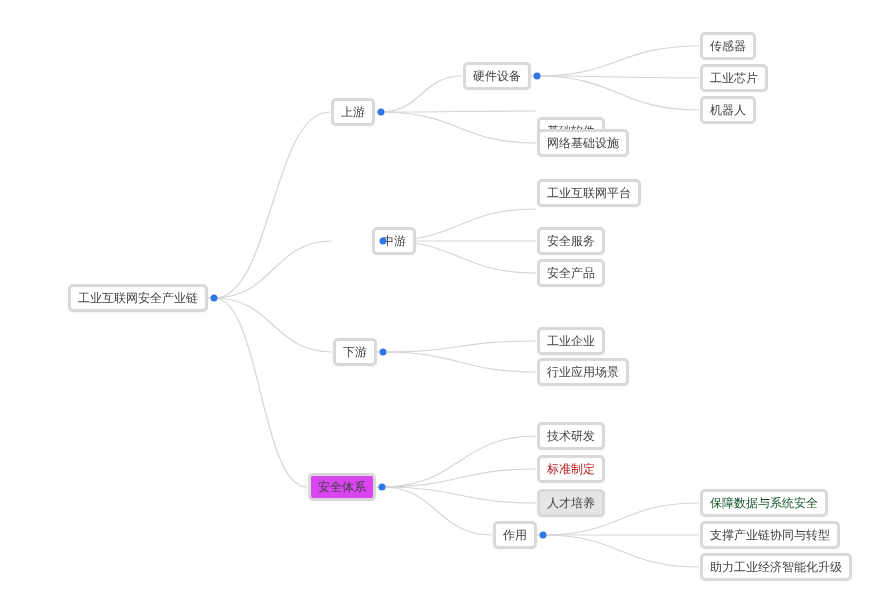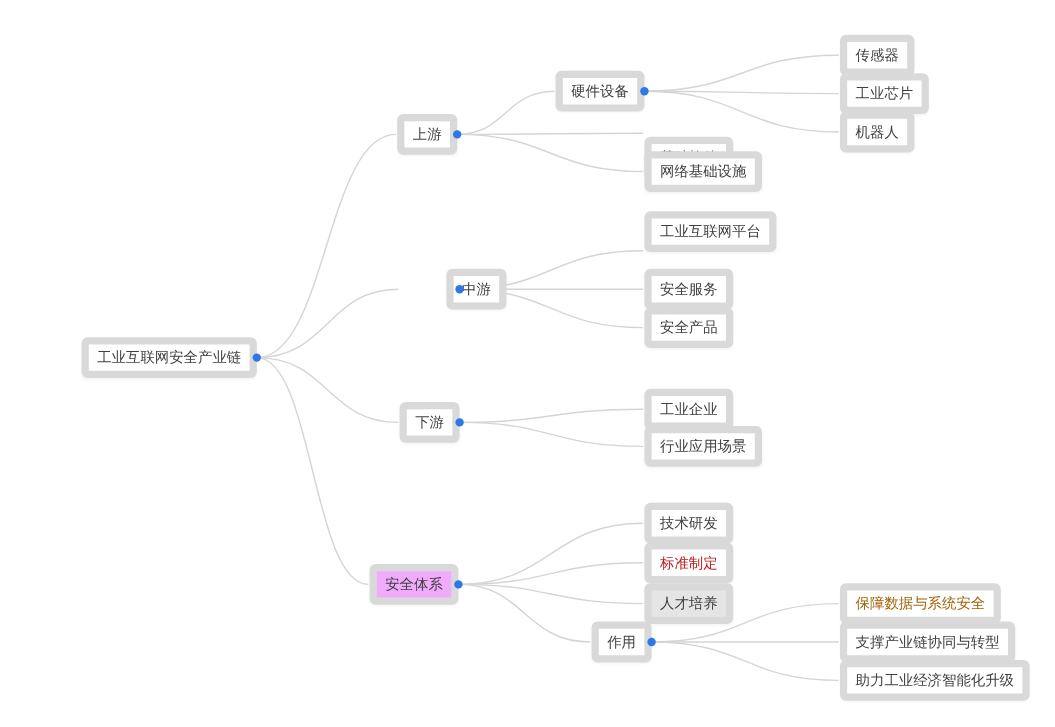--- a/index.html
+++ b/index.html
@@ -21,21 +21,21 @@
     top: 0;
     width: 879px;
     height: 606px;
     pointer-events: none;
   }
   .node {
     position: absolute;
     transform: translateY(-50%);
     box-sizing: border-box;
     background: #ffffff;
-    border: 6px solid #a16207;
+    border: 3px solid #a16207;
     border-radius: 5px;
     padding: 3px 7px;
     font-size: 12px;
     line-height: 16px;
     color: #3f3f3f;
     white-space: nowrap;
     box-shadow: 0 1px 2px rgba(0,0,0,0.04);
     cursor: default;
   }
   .dot {
@@ -81,37 +81,37 @@
       <path d="M 382 487 C 437 487 437 535 492 535" fill="none" stroke="#d5d5d5" stroke-width="1.2"></path>
       <path d="M 543 535 C 621 535 621 503 699 503" fill="none" stroke="#d5d5d5" stroke-width="1.2"></path>
       <path d="M 543 535 C 621 535 621 535 699 535" fill="none" stroke="#d5d5d5" stroke-width="1.2"></path>
       <path d="M 543 535 C 621 535 621 567 699 567" fill="none" stroke="#d5d5d5" stroke-width="1.2"></path>
     </svg>
 
   <div class="node" style="left: 68px; top: 298px; border-color: rgb(217, 217, 217); color: rgb(63, 63, 63); background: rgb(255, 255, 255);">工业互联网安全产业链</div>
   <div class="node" style="left: 331px; top: 112px; border-color: rgb(217, 217, 217); color: rgb(63, 63, 63); background: rgb(255, 255, 255);">上游</div>
   <div class="node" style="left: 333px; top: 241px; border-color: rgb(217, 217, 217); color: rgb(63, 63, 63); background: rgb(255, 255, 255); margin-left: 39px;">中游</div>
   <div class="node" style="left: 333px; top: 352px; border-color: rgb(217, 217, 217); color: rgb(63, 63, 63); background: rgb(255, 255, 255);">下游</div>
-  <div class="node" style="left: 308px; top: 487px; border-color: rgb(217, 217, 217); color: rgb(63, 63, 63); background: #f0abfc;">安全体系</div>
+  <div class="node" style="left: 308px; top: 487px; border-color: rgb(217, 217, 217); color: rgb(63, 63, 63); background: #d946ef;">安全体系</div>
   <div class="node" style="left: 463px; top: 76px; border-color: rgb(217, 217, 217); color: rgb(63, 63, 63); background: rgb(255, 255, 255);">硬件设备</div>
   <div class="node" style="left: 537px; top: 111px; border-color: rgb(217, 217, 217); color: rgb(63, 63, 63); background: rgb(255, 255, 255); margin-top: 20px;">基础软件</div>
   <div class="node" style="left: 537px; top: 143px; border-color: rgb(217, 217, 217); color: rgb(63, 63, 63); background: rgb(255, 255, 255);">网络基础设施</div>
   <div class="node" style="left: 700px; top: 46px; border-color: rgb(217, 217, 217); color: rgb(63, 63, 63); background: rgb(255, 255, 255);">传感器</div>
   <div class="node" style="left: 700px; top: 78px; border-color: rgb(217, 217, 217); color: rgb(63, 63, 63); background: rgb(255, 255, 255); text-align: right;">工业芯片</div>
   <div class="node" style="left: 700px; top: 110px; border-color: rgb(217, 217, 217); color: rgb(63, 63, 63); background: rgb(255, 255, 255);">机器人</div>
   <div class="node" style="left: 537px; top: 193px; border-color: rgb(217, 217, 217); color: rgb(63, 63, 63); background: rgb(255, 255, 255);">工业互联网平台</div>
   <div class="node" style="left: 537px; top: 241px; border-color: rgb(217, 217, 217); color: rgb(63, 63, 63); background: rgb(255, 255, 255); text-align: right;">安全服务</div>
   <div class="node" style="left: 537px; top: 273px; border-color: rgb(217, 217, 217); color: rgb(63, 63, 63); background: rgb(255, 255, 255);">安全产品</div>
   <div class="node" style="left: 537px; top: 341px; border-color: rgb(217, 217, 217); color: rgb(63, 63, 63); background: rgb(255, 255, 255);">工业企业</div>
   <div class="node" style="left: 537px; top: 372px; border-color: rgb(217, 217, 217); color: rgb(63, 63, 63); background: rgb(255, 255, 255);">行业应用场景</div>
   <div class="node" style="left: 537px; top: 436px; border-color: rgb(217, 217, 217); color: rgb(63, 63, 63); background: rgb(255, 255, 255);">技术研发</div>
   <div class="node" style="left: 537px; top: 469px; border-color: rgb(217, 217, 217); color: #b91c1c; background: rgb(255, 255, 255);">标准制定</div>
   <div class="node" style="left: 537px; top: 503px; border-color: rgb(217, 217, 217); color: rgb(63, 63, 63); background: #e5e5e5;">人才培养</div>
   <div class="node" style="left: 493px; top: 535px; border-color: rgb(217, 217, 217); color: rgb(63, 63, 63); background: rgb(255, 255, 255);">作用</div>
-  <div class="node" style="left: 700px; top: 503px; border-color: rgb(217, 217, 217); color: #a16207; background: rgb(255, 255, 255);">保障数据与系统安全</div>
+  <div class="node" style="left: 700px; top: 503px; border-color: rgb(217, 217, 217); color: #14532d; background: rgb(255, 255, 255);">保障数据与系统安全</div>
   <div class="node" style="left: 700px; top: 535px; border-color: rgb(217, 217, 217); color: rgb(63, 63, 63); background: rgb(255, 255, 255);">支撑产业链协同与转型</div>
   <div class="node" style="left: 700px; top: 567px; border-color: rgb(217, 217, 217); color: rgb(63, 63, 63); background: rgb(255, 255, 255);">助力工业经济智能化升级</div>
 
   <span class="dot" style="left: 214px; top: 298px; background: rgb(47, 118, 232);"></span>
   <span class="dot" style="left: 381px; top: 112px; background: rgb(47, 118, 232);"></span>
   <span class="dot" style="left: 383px; top: 241px; background: rgb(47, 118, 232);"></span>
   <span class="dot" style="left: 383px; top: 352px; background: rgb(47, 118, 232);"></span>
   <span class="dot" style="left: 382px; top: 487px; background: rgb(47, 118, 232);"></span>
   <span class="dot" style="left: 537px; top: 76px; background: rgb(47, 118, 232);"></span>
   <span class="dot" style="left: 543px; top: 535px; background: rgb(47, 118, 232);"></span>

